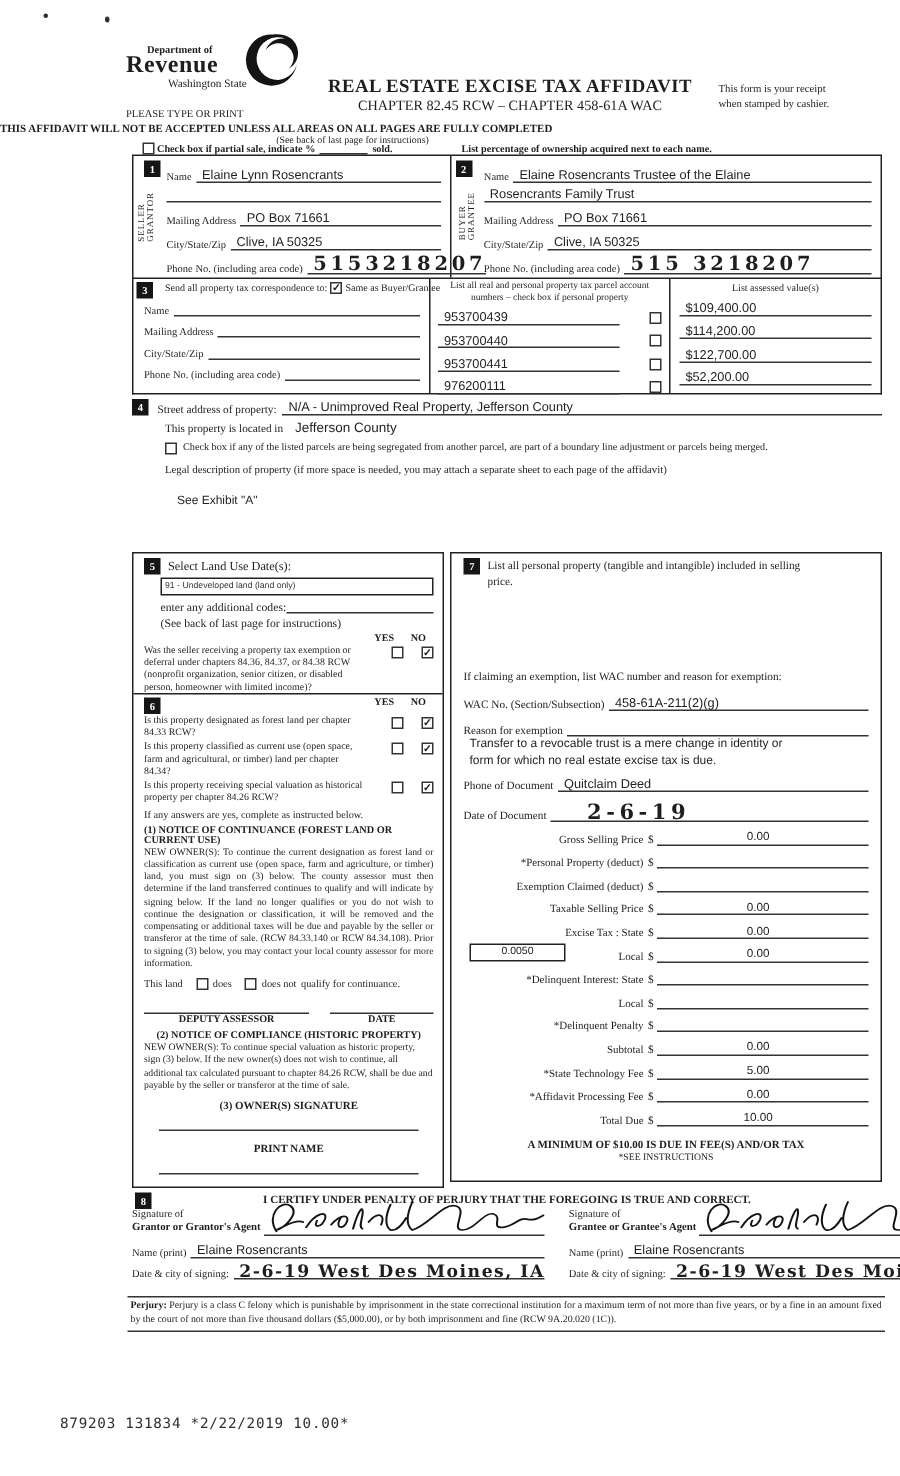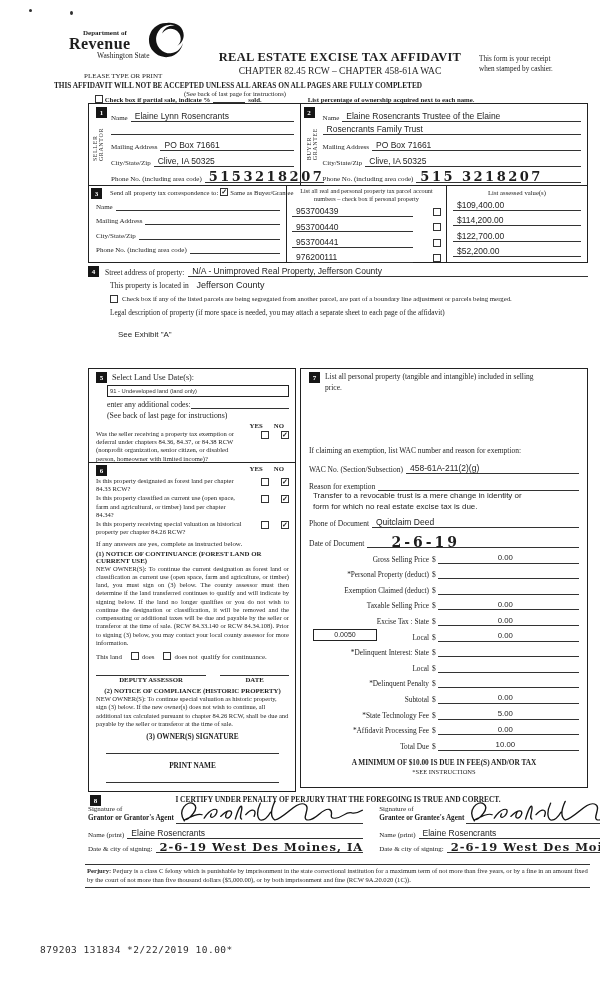--- a/index.html
+++ b/index.html
@@ -3,30 +3,30 @@
 <meta charset="utf-8">
 <style>
   html,body{margin:0;padding:0;background:#888}
   .page{position:relative;width:600px;height:984px;background:#ffffff;font-family:"Liberation Serif",serif;color:#1e1e1e;overflow:hidden;margin:0 auto}
   .b{font-weight:bold}
   .speck{position:absolute;background:#2f2f2f;border-radius:50%}
   .s1{left:29px;top:9px;width:3px;height:3px}
   .s2{left:70px;top:11px;width:3px;height:4px}
 
   
-  .logo{position:absolute;left:69px;top:28px;display:flex;align-items:flex-end}
+  .logo{position:absolute;left:84px;top:28px;display:flex;align-items:flex-end}
   .dept1{font-size:7px;font-weight:bold;margin-left:14px}
   .dept2{font-size:16px;font-weight:bold;letter-spacing:.4px;margin-top:-2px}
   .dept3{font-size:7.5px;margin-left:28px;margin-top:-2px}
   .swirl{margin-left:-4px;margin-top:-6px}
   .please{position:absolute;left:84px;top:72px;font-size:7px}
   .title{position:absolute;left:180px;top:50px;width:320px;text-align:center;font-size:12.5px;font-weight:bold;letter-spacing:.3px}
   .subtitle{position:absolute;left:180px;top:66px;width:320px;text-align:center;font-size:9.5px}
   .receipt{position:absolute;left:479px;top:54px;font-size:7.2px;line-height:1.4}
-  .warning{position:absolute;left:0;top:81px;width:476px;text-align:center;font-size:7.3px;font-weight:bold}
+  .warning{position:absolute;left:0;top:81px;width:476px;font-size:7.3px;font-weight:bold}
   .seeback{position:absolute;left:0;top:89.5px;width:470px;text-align:center;font-size:6.6px}
   .partial{position:absolute;left:95px;top:95px;width:493px;display:flex;align-items:flex-end;font-size:6.8px;font-weight:bold}
   .partial .mini-line{width:32px;border-bottom:1px solid #333;height:7px;margin:0 3px}
   .own{margin-left:46px}
 
   .cb{display:inline-block;width:8px;height:8px;border:1px solid #333;line-height:8px;text-align:center;font-size:7px;vertical-align:-1px;background:#fff;flex:none;box-sizing:border-box}
   .ckg{display:block;margin-top:-1.5px;font-weight:bold}
 
   .secnum{position:absolute;width:11px;height:11px;background:#161616;color:#fff;font-size:7px;font-weight:bold;display:flex;align-items:center;justify-content:center}
   .secnum.inline{position:relative;display:inline-flex;flex:none}

